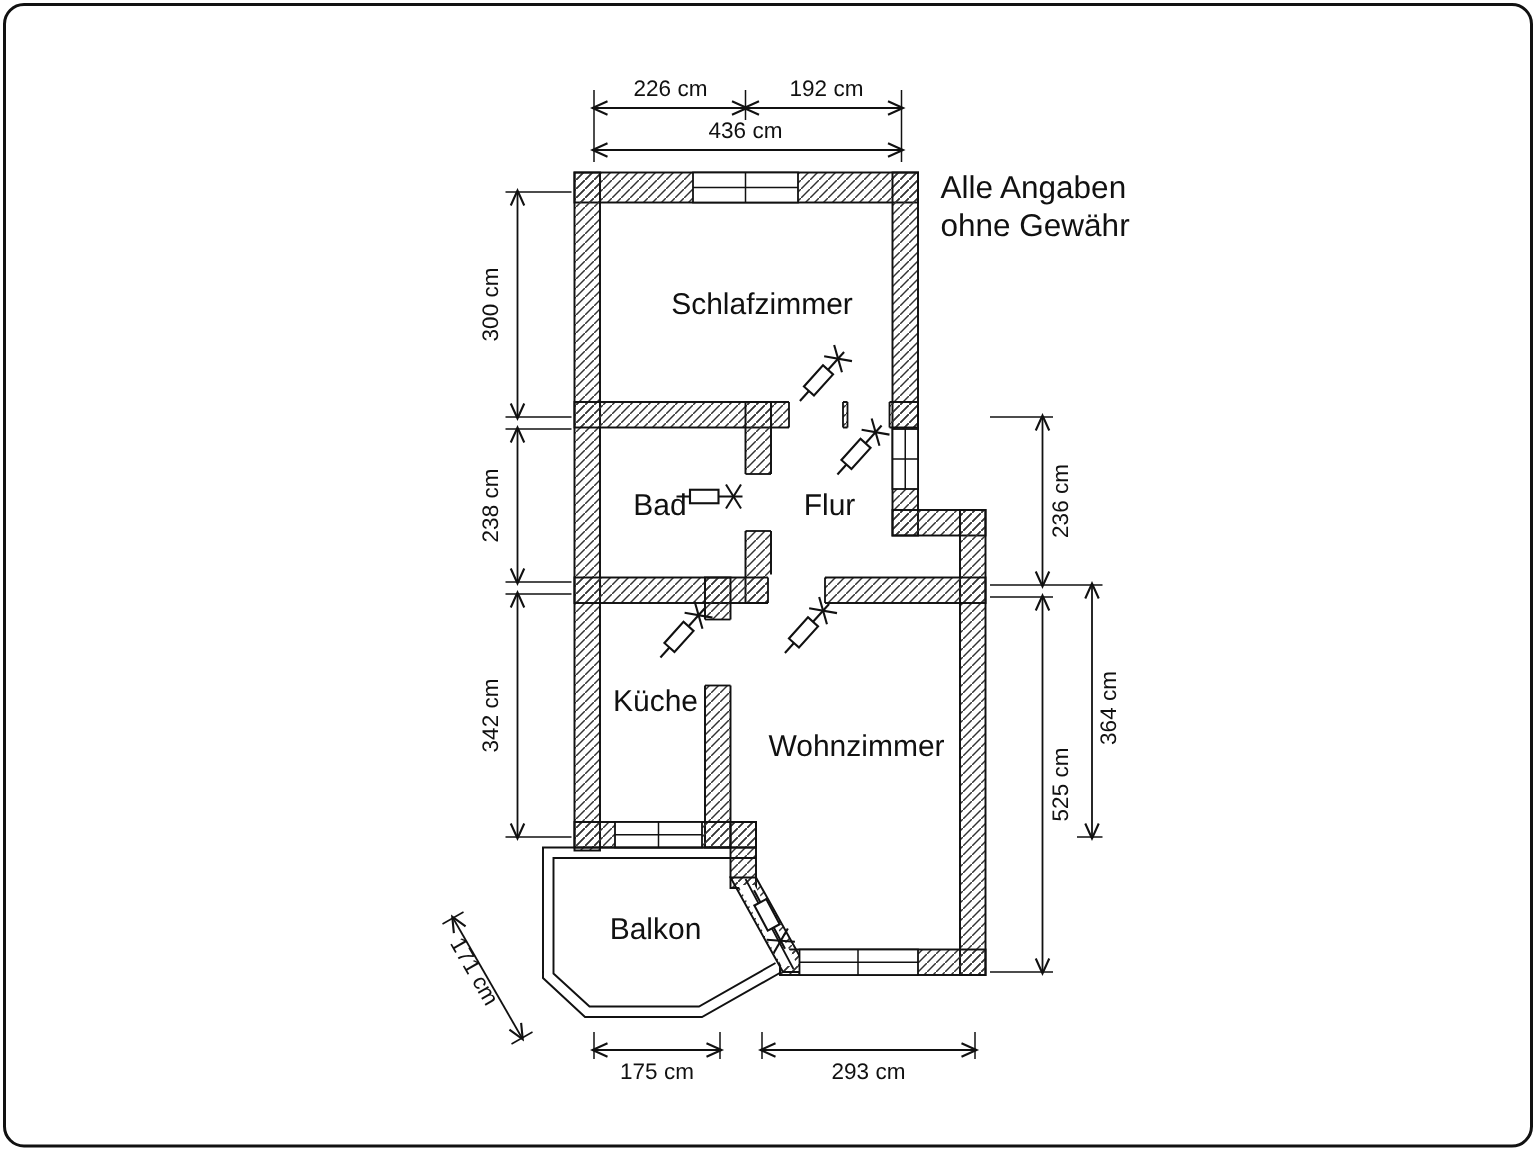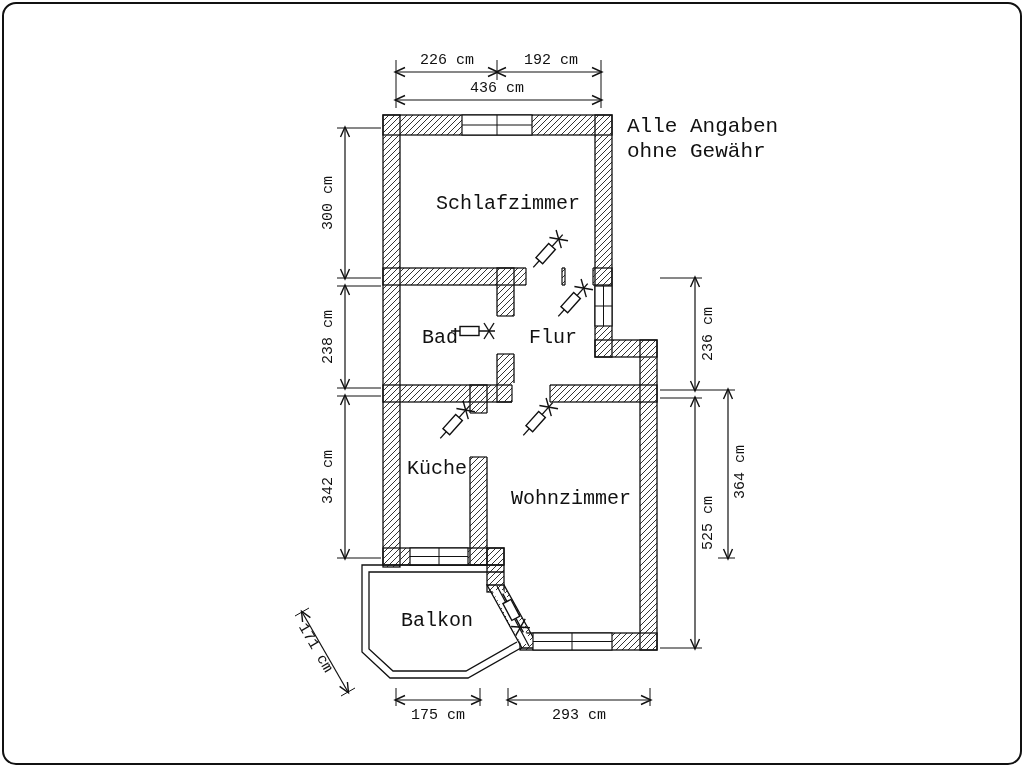--- a/index.html
+++ b/index.html
@@ -1,17 +1,17 @@
 <!DOCTYPE html>
 <html><head>
 <meta charset="utf-8">
 <style>
   html,body{margin:0;padding:0;background:#fff;}
   .page{position:relative;width:1024px;height:767px;background:#fff;overflow:hidden;
-        font-family:Liberation Mono, monospace;text-align:center;}
+        font-family:Liberation Sans, sans-serif;text-align:center;}
   .frame{position:absolute;inset:2px;border:2.5px solid #111;border-radius:14px;pointer-events:none;}
   svg{position:absolute;left:0;top:0;}
   .wall{fill:url(#hatch);stroke:#111;stroke-width:1.3;}
   .gap{fill:#fff;stroke:none;}
   .jamb{stroke:#111;stroke-width:1.2;}
   .win{fill:#fff;stroke:#111;stroke-width:1.2;}
   .winline{stroke:#111;stroke-width:1;}
   .balc{fill:none;stroke:#111;stroke-width:1.3;}
   .dim{stroke:#111;stroke-width:1.2;fill:none;}
   .ext{stroke:#111;stroke-width:1;}

